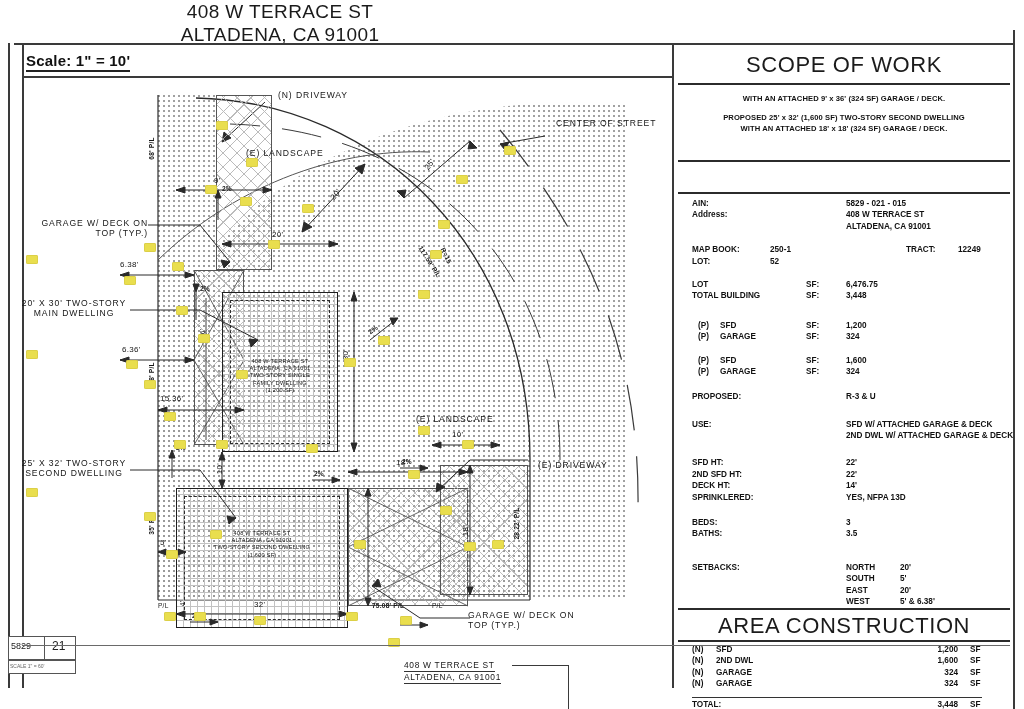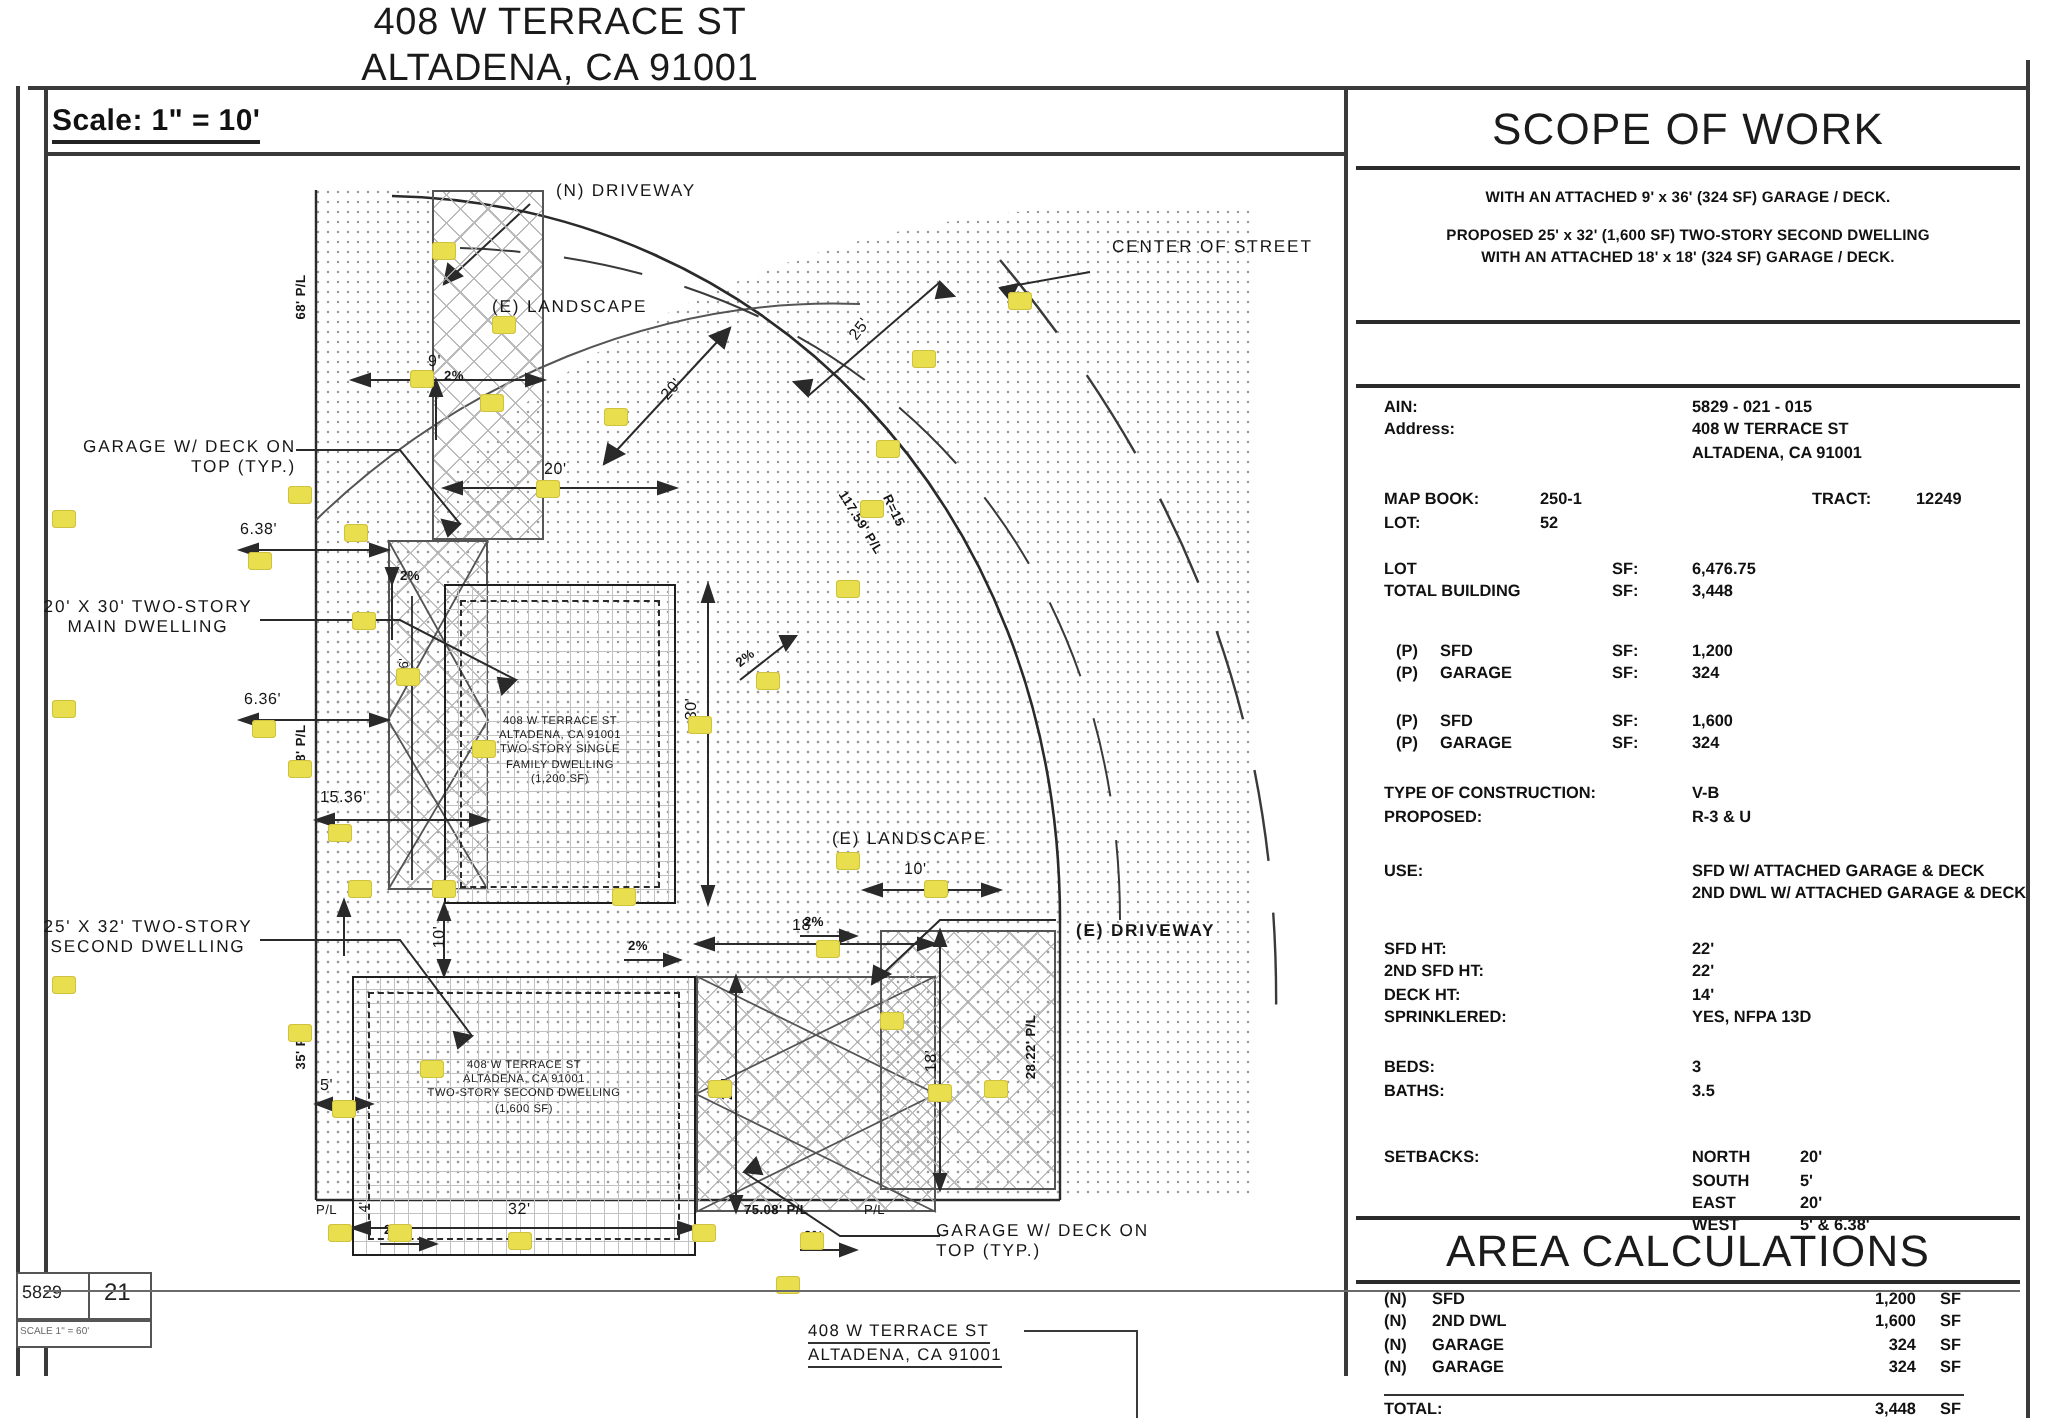--- a/index.html
+++ b/index.html
@@ -209,24 +209,20 @@
     </div>
     <div class="pi-row">
       <span class="pi-k2">(P)</span>
       <span style="position:absolute;left:42px;">GARAGE</span>
       <span class="pi-sf">SF:</span>
       <span class="pi-v">324</span>
     </div>
     <div class="pi-row" style="height:14px;"></div>
 
     <div class="pi-row">
-      <span class="pi-k">TYPE OF CONSTRUCTION:</span>
-      <span class="pi-v">V-B</span>
-    </div>
-    <div class="pi-row">
       <span class="pi-k">PROPOSED:</span>
       <span class="pi-v">R-3 &amp; U</span>
     </div>
     <div class="pi-row" style="height:16px;"></div>
 
     <div class="pi-row">
       <span class="pi-k">USE:</span>
       <span class="pi-v">SFD W/ ATTACHED GARAGE &amp; DECK</span>
     </div>
     <div class="pi-row">
@@ -276,21 +272,21 @@
       <span class="pi-sb2">20'</span>
     </div>
     <div class="pi-row">
       <span class="pi-sb1">WEST</span>
       <span class="pi-sb2">5' &amp; 6.38'</span>
     </div>
   </div>
 
   <div class="rp-rule" style="top:608px;"></div>
 
-  <div class="rp panel-title" style="top:613px;">AREA CALCULATIONS</div>
+  <div class="rp panel-title" style="top:613px;">AREA CONSTRUCTION</div>
   <div class="rp-rule" style="top:640px;"></div>
 
   <div class="rp" style="top:645px;">
     <div class="ac-row">
       <span class="ac-k1">(N)</span>
       <span class="ac-k2">SFD</span>
       <span class="ac-v">1,200</span>
       <span class="ac-u">SF</span>
     </div>
     <div class="ac-row">
@@ -537,21 +533,21 @@
     <div class="dim-s" style="left:314px; top:430px; font-weight:bold;">2%</div>
     <div class="dim-s" style="left:402px; top:418px; font-weight:bold;">2%</div>
     <div class="dim-s" style="left:192px; top:572px; font-weight:bold;">2%</div>
     <div class="dim-s" style="left:402px; top:575px; font-weight:bold;">2%</div>
     <div class="dim-s" style="left:368px; top:286px; font-weight:bold; transform:rotate(-38deg);">2%</div>
 
     <div class="note" style="left:278px; top:50px;">(N) DRIVEWAY</div>
     <div class="note" style="left:556px; top:78px;">CENTER OF STREET</div>
     <div class="note" style="left:246px; top:108px;">(E) LANDSCAPE</div>
     <div class="note" style="left:416px; top:374px;">(E) LANDSCAPE</div>
-    <div class="note" style="left:538px; top:420px;font-weight:bold;">(E) DRIVEWAY</div>
+    <div class="note" style="left:538px; top:420px;">(E) DRIVEWAY</div>
 
     <div class="note" style="left:18px; top:178px; text-align:right; width:130px;">
       <div>GARAGE W/ DECK ON</div>
       <div>TOP (TYP.)</div>
     </div>
     <div class="note" style="left:14px; top:258px; width:120px; text-align:center;">
       <div>20' X 30' TWO-STORY</div>
       <div>MAIN DWELLING</div>
     </div>
     <div class="note" style="left:14px; top:418px; width:120px; text-align:center;">

